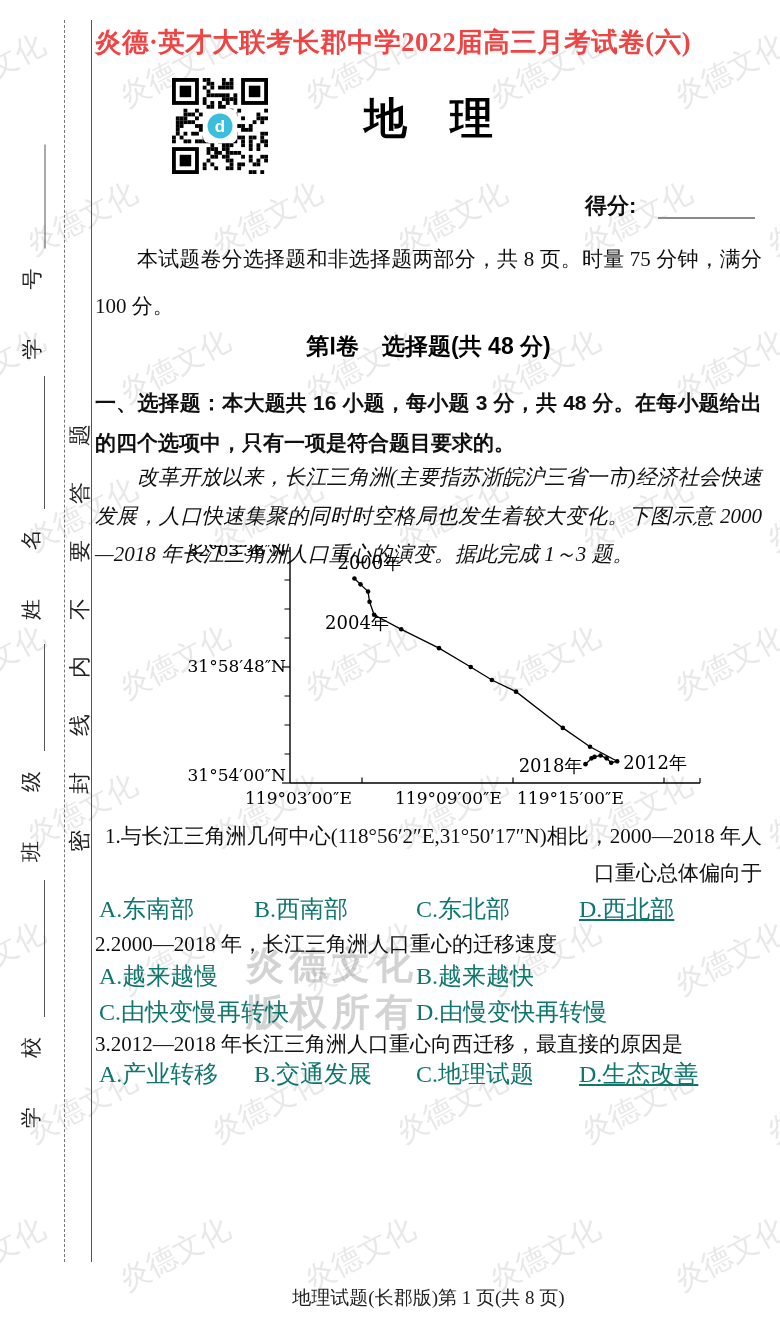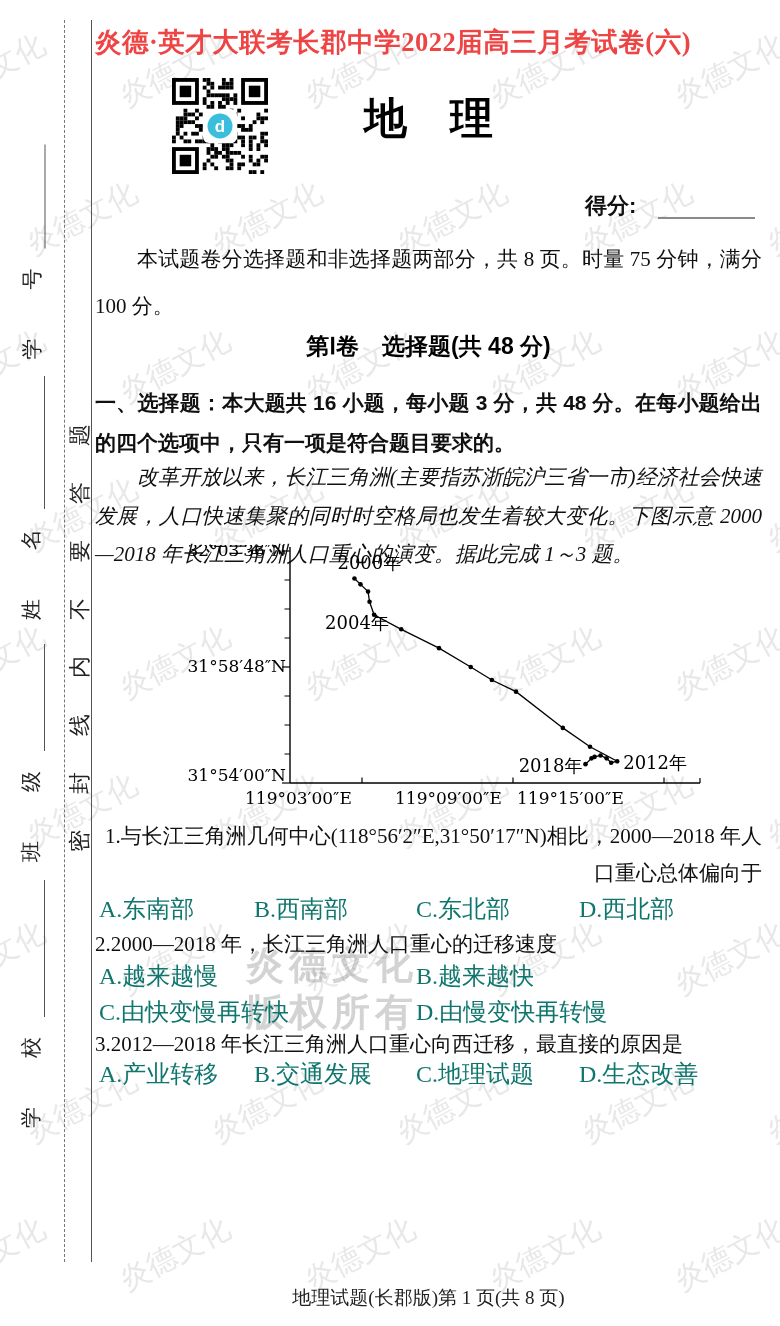--- a/index.html
+++ b/index.html
@@ -43,21 +43,21 @@
   .para{position:absolute;left:95px;width:667px;font-size:21px;text-align:justify;color:#101010;}
   .indent{text-indent:2em;}
   .kai{font-style:italic;}
   .part-head{position:absolute;left:95px;top:331px;width:667px;text-align:center;
     font-size:23px;font-weight:700;font-family:"Liberation Sans",sans-serif;color:#000;}
   .rubric{font-family:"Liberation Sans",sans-serif;font-weight:700;line-height:40px;}
   .qline{position:absolute;left:95px;width:667px;font-size:21px;color:#101010;
     padding-left:25px;text-indent:-25px;box-sizing:border-box;line-height:37px;}
   .optrow{position:absolute;left:81px;width:667px;height:30px;font-size:24px;color:#0f766e;}
   .optrow span{position:absolute;white-space:nowrap;}
-  .c1{left:18px;} .c2{left:173px;} .c3{left:335px;} .c4{left:498px;}
+  .c1{left:18px;} .c2{left:173px;} .c3{left:335px;} .c4{left:498px;text-decoration:underline;}
   .footer{position:absolute;left:95px;top:1285px;width:667px;text-align:center;
     font-size:19px;color:#222;}
   
   #chart-wrap{position:absolute;left:180px;top:545px;width:540px;height:270px;}
   #trend-chart text{font-family:"DejaVu Serif",serif;}
 </style>
 </head>
 <body>
 
 <div id="wm-layer">

